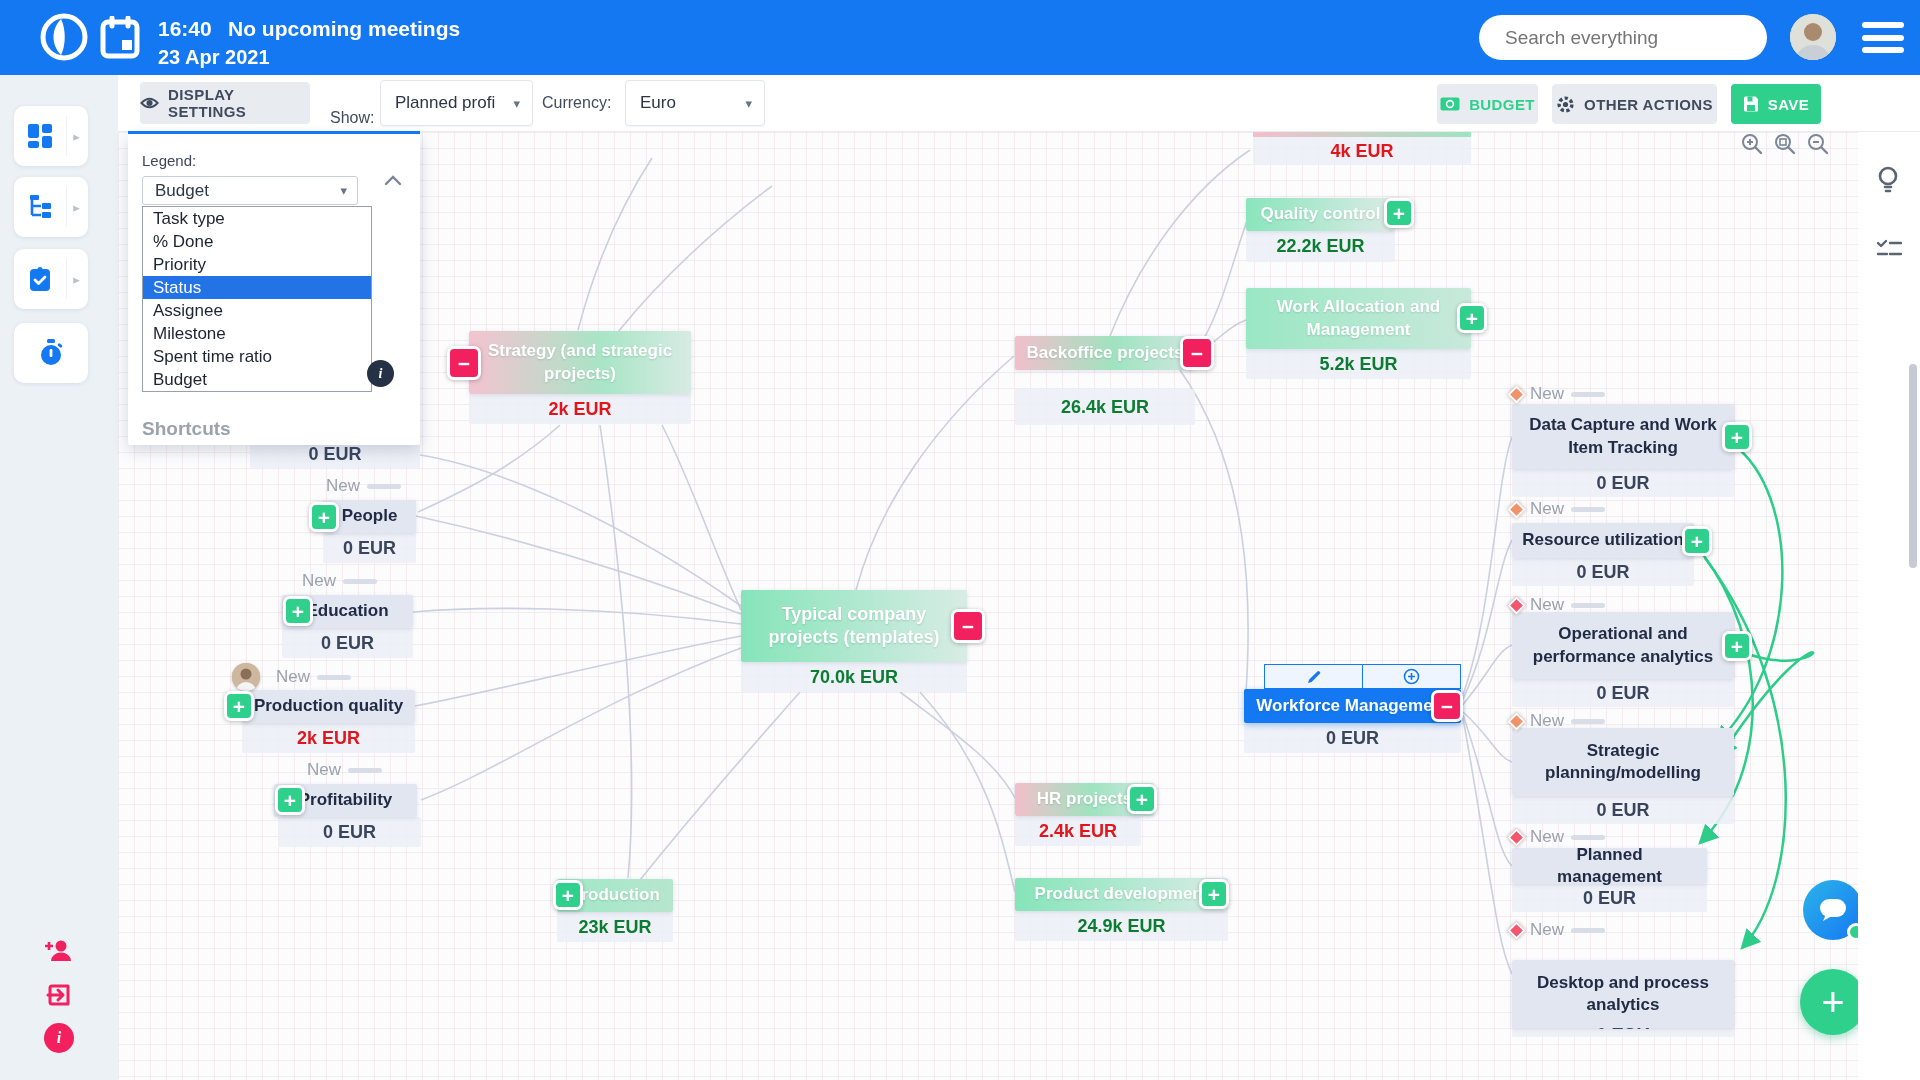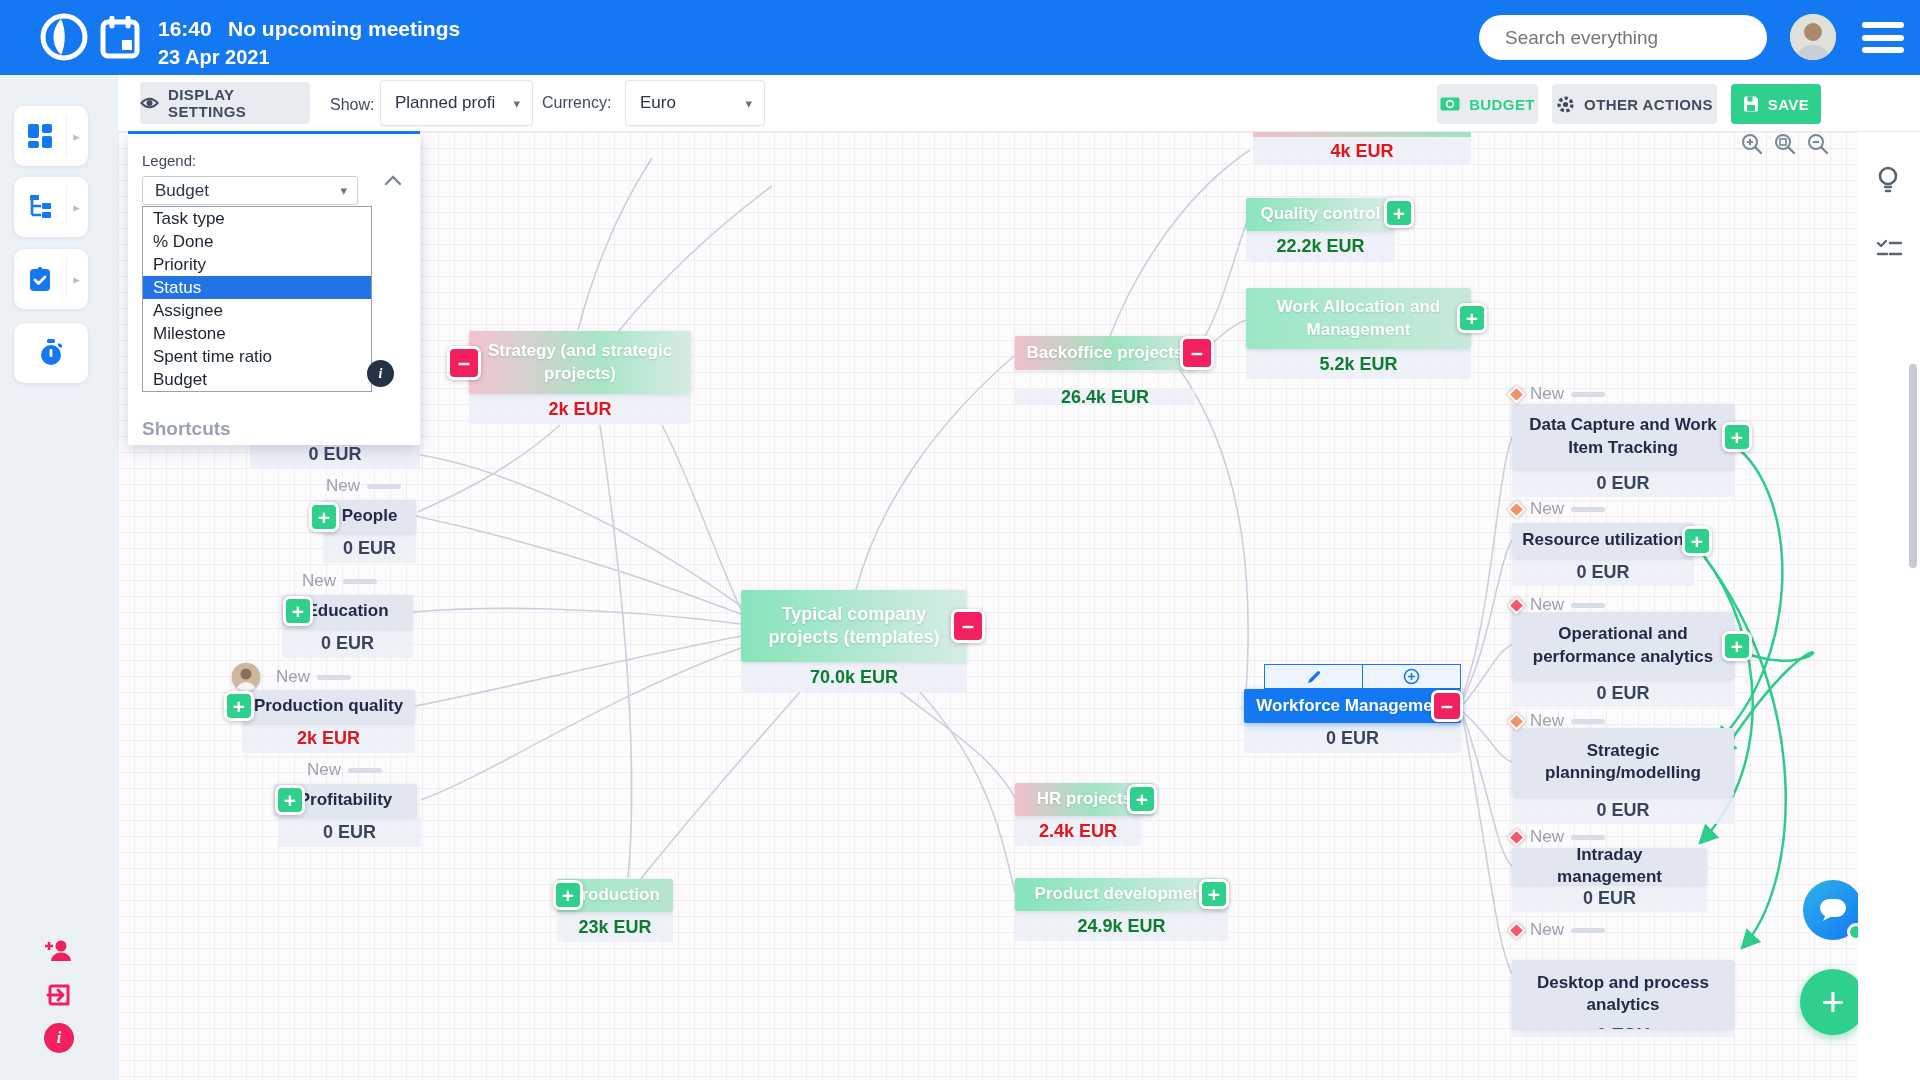--- a/index.html
+++ b/index.html
@@ -193,21 +193,21 @@
     </div>
   <div class="pm minus" style="left:447px;top:346px;width:34px;height:34px">−</div>
   <div class="nval red" style="left:469px;top:394px;width:222px;height:30px">
       <span>2k EUR</span>
     </div>
 
   <div class="node pg2 whitetext" style="left:1015px;top:336px;width:180px;height:34px">
       <span>Backoffice projects</span>
     </div>
   <div class="pm minus" style="left:1180px;top:336px;width:34px;height:34px">−</div>
-  <div class="nval green" style="left:1015px;top:389px;width:180px;height:16px">
+  <div class="nval green" style="left:1015px;top:389px;width:180px;height:36px">
       <span>26.4k EUR</span>
     </div>
 
   <div class="node g-full whitetext" style="left:741px;top:590px;width:226px;height:72px;font-size:18px">
       <span>Typical company projects (templates)</span>
     </div>
   <div class="pm minus" style="left:951px;top:609px;width:34px;height:34px">−</div>
   <div class="nval green" style="left:741px;top:662px;width:226px;height:30px">
       <span>70.0k EUR</span>
     </div>
@@ -366,21 +366,21 @@
   <div class="nval dark" style="left:1512px;top:796px;width:222px;height:28px">
       <span>0 EUR</span>
     </div>
 
   <div class="newtag" style="left:1510px;top:827px">
       <span class="diamond red"></span>
       <span>New</span>
       <span class="nbar"></span>
     </div>
   <div class="node lav" style="left:1512px;top:848px;width:195px;height:36px">
-      <span>Intraday management</span>
+      <span>Planned management</span>
     </div>
   <div class="nval dark" style="left:1512px;top:884px;width:195px;height:28px">
       <span>0 EUR</span>
     </div>
 
   <div class="newtag" style="left:1510px;top:920px">
       <span class="diamond red"></span>
       <span>New</span>
       <span class="nbar"></span>
     </div>
@@ -421,21 +421,21 @@
   <div class="fab">+</div>
 
   <div class="toolbar">
     <div class="tbtn" style="left:22px;top:7px;width:170px;height:42px">
       <svg width="20" height="16" viewBox="0 0 20 16">
           <path d="M1.5 8 Q10 -1 18.5 8 Q10 17 1.5 8 Z" fill="none" stroke="#414b5e" stroke-width="2"></path>
           <circle cx="10" cy="8" r="3.2" fill="#414b5e"></circle>
         </svg>
       <span>DISPLAY SETTINGS</span>
     </div>
-    <span class="tlabel" style="left:212px;top:21px">Show:</span>
+    <span class="tlabel" style="left:212px;top:34px">Show:</span>
     <div class="tselect" style="left:262px;top:5px;width:153px;height:46px">
       <span>Planned profi</span>
         <span class="caret">▾</span>
     </div>
     <span class="tlabel" style="left:424px;top:19px">Currency:</span>
     <div class="tselect" style="left:507px;top:5px;width:140px;height:46px">
       <span>Euro</span>
         <span class="caret">▾</span>
     </div>
     <div class="tbtn green-text" style="left:1319px;top:9px;width:101px;height:40px">

